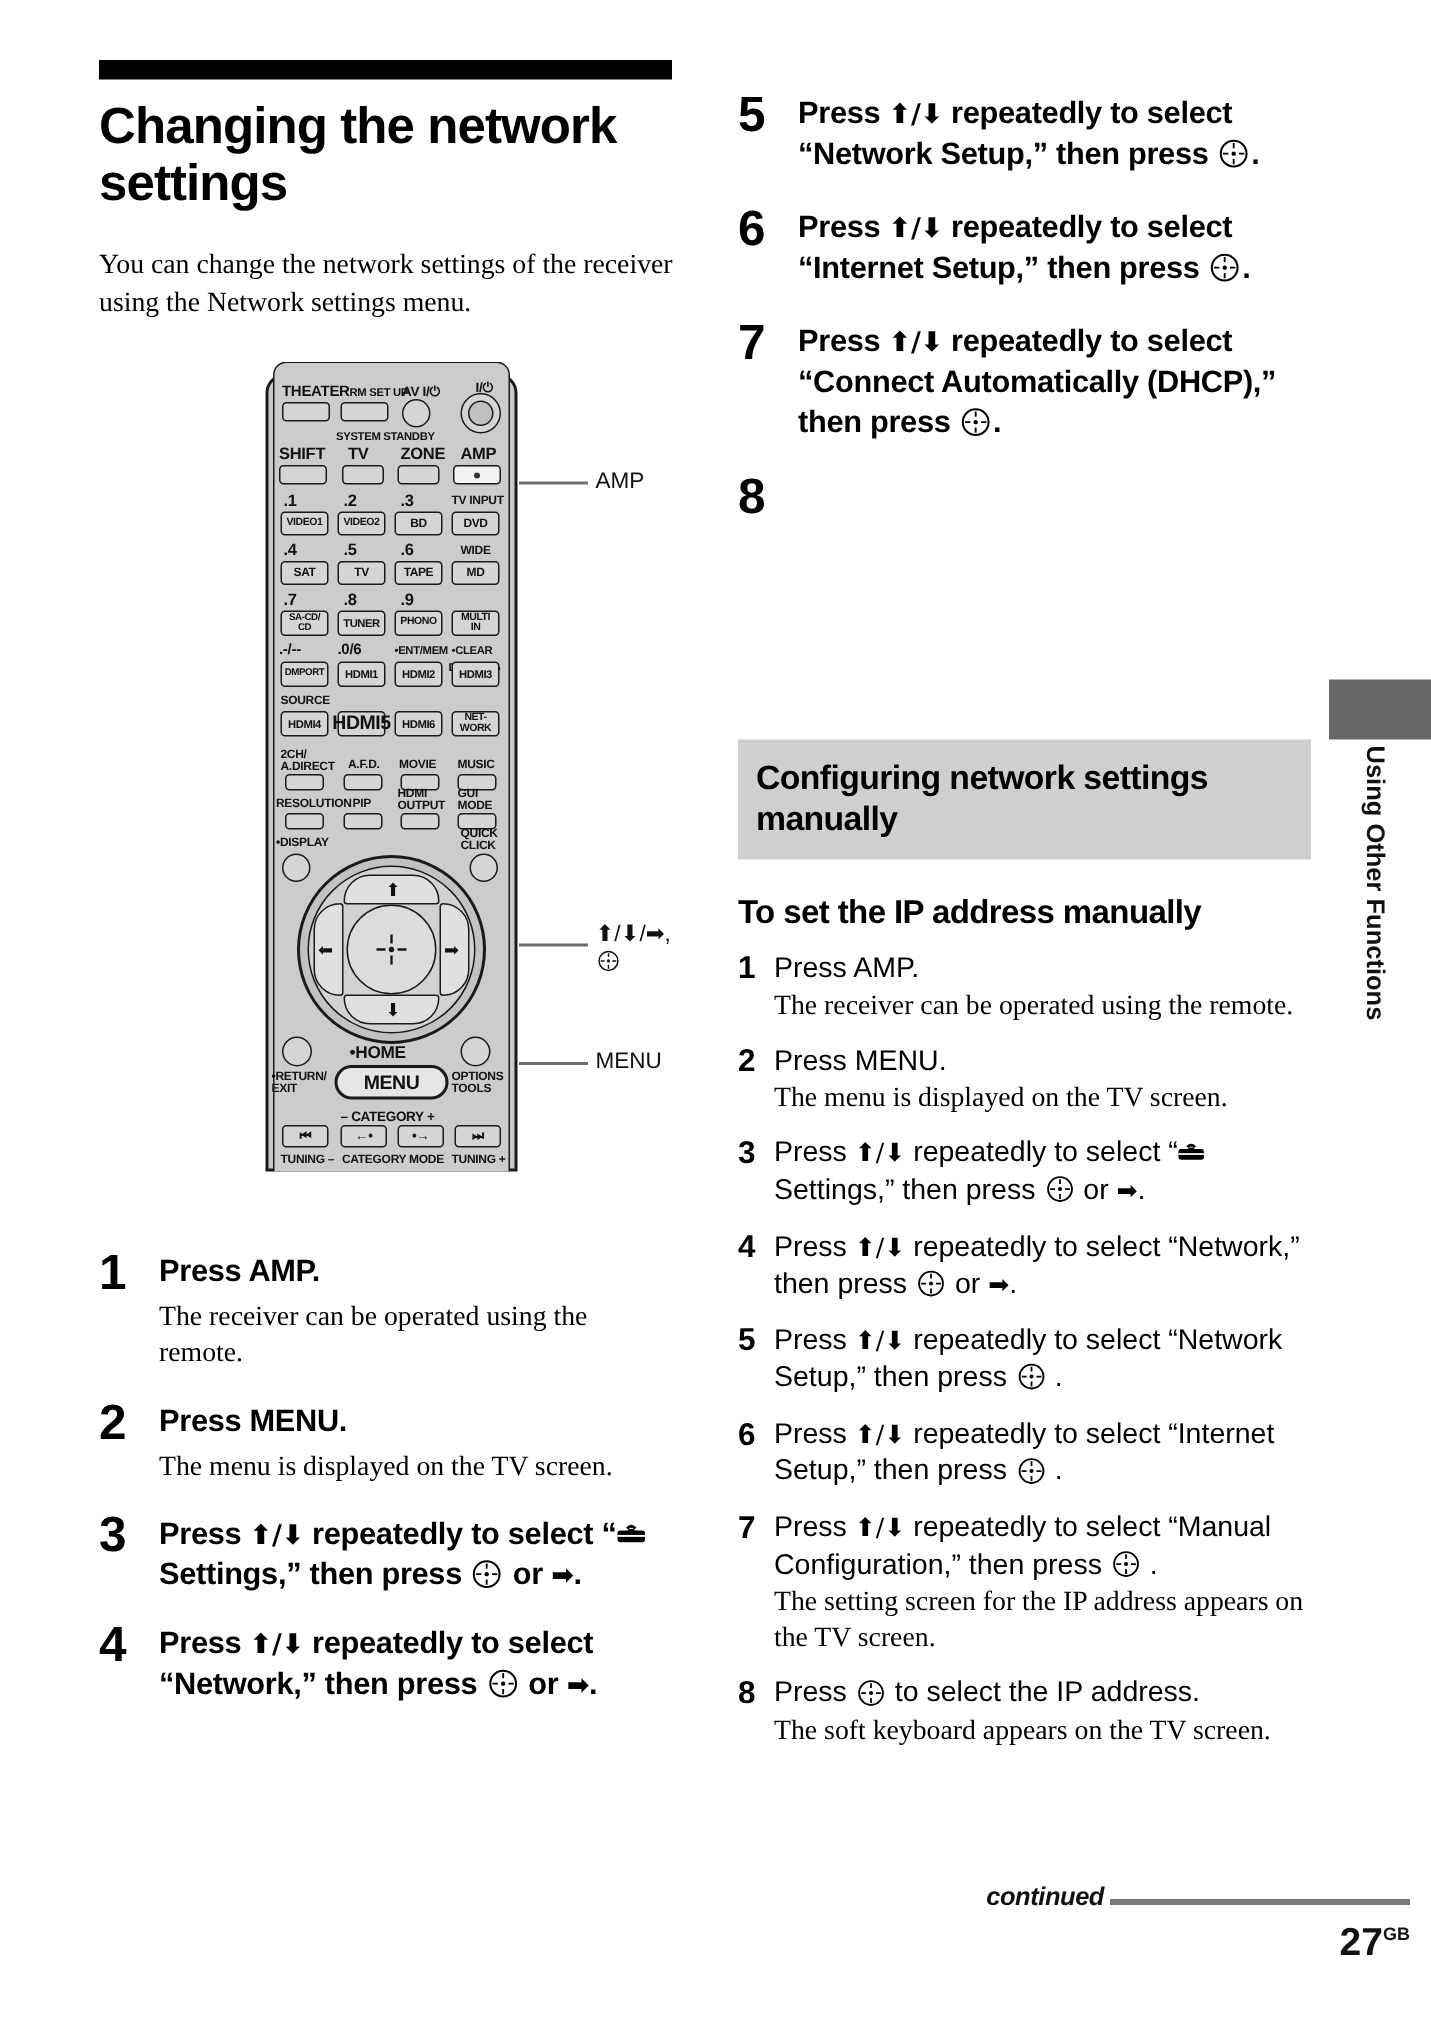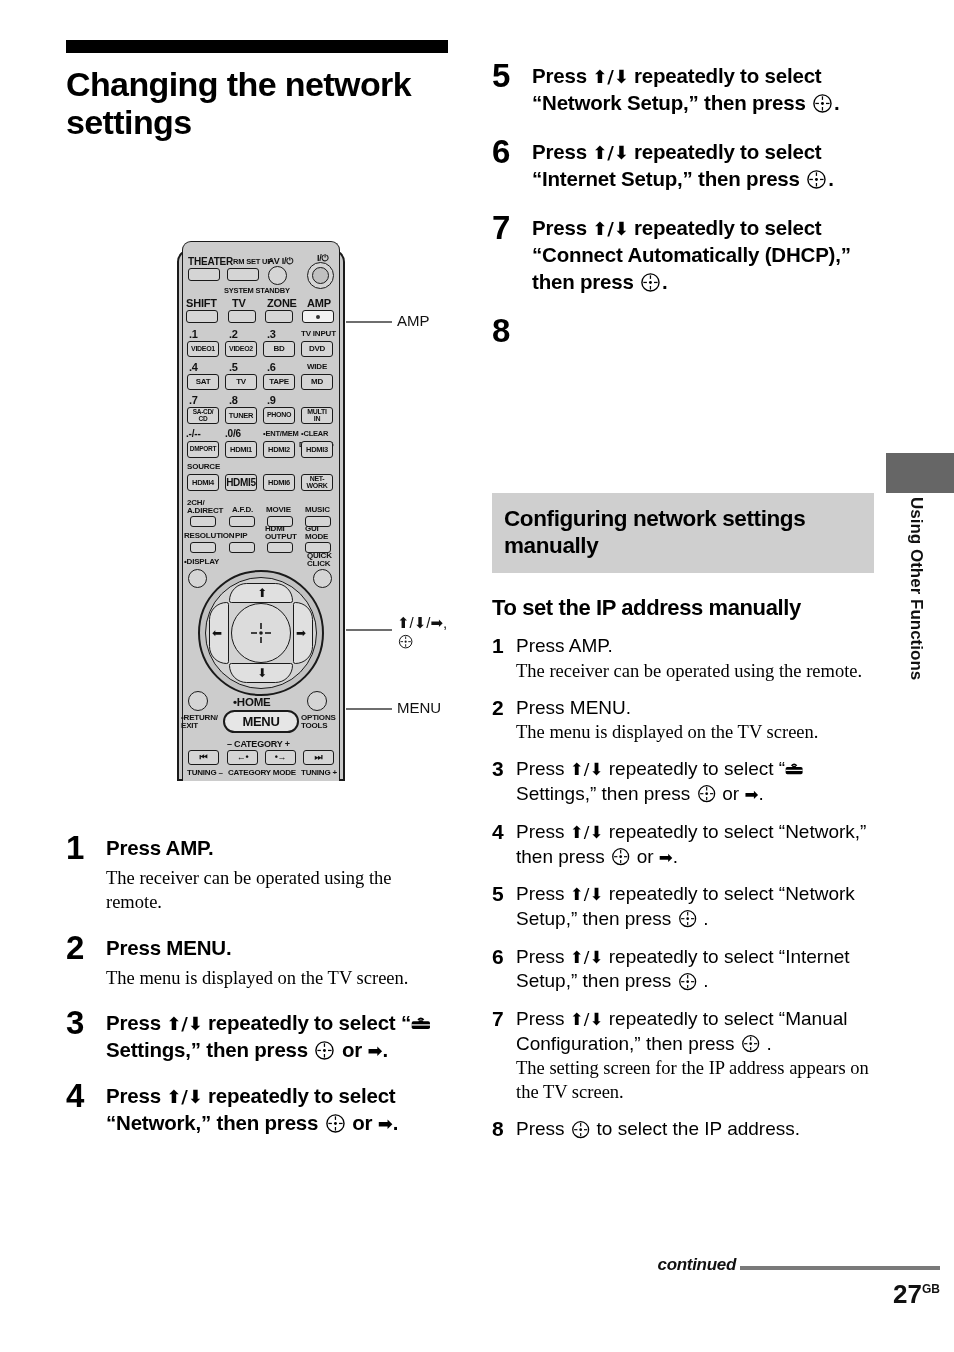--- a/index.html
+++ b/index.html
@@ -204,20 +204,21 @@
   .pageno sup { font-size:12px; font-weight:bold; vertical-align:super; }
 </style>
 </head>
 <body>
 
 <div class="page">
 
   <div class="col-left">
     <div class="title-rule"></div>
     <h1 class="page-title">Changing the network settings</h1>
+    <p class="intro">You can change the network settings of the receiver using the Network settings menu.</p>
   </div>
 
   <div class="figure">
     <div class="remote-wrap">
       <div class="remote-body"></div>
       <div class="remote-inner"></div>
 
       <div class="rlabel" style="left:11px;  top:21px; font-size:10px;">THEATER</div>
       <div class="rlabel" style="left:56px;  top:22px; font-size:7.5px;">RM SET UP</div>
       <div class="rlabel" style="left:91px;  top:21px; font-size:9px;">AV I/⏻</div>
@@ -276,21 +277,21 @@
       <div class="rlabel" style="left:48px; top:193px; font-size:10px;">.0/6</div>
       <div class="rlabel" style="left:86px; top:194px; font-size:7.5px;">•ENT/MEM</div>
       <div class="rlabel" style="left:124px;top:194px; font-size:7.5px;">•CLEAR</div>
       <div class="rbtn" style="left:10px; top:205px; width:32px; height:17px; font-size:6.5px;">DMPORT</div>
       <div class="rbtn" style="left:48px; top:205px; width:32px; height:17px; font-size:7.5px;">HDMI1</div>
       <div class="rbtn" style="left:86px; top:205px; width:32px; height:17px; font-size:7.5px;">HDMI2</div>
       <div class="rbtn" style="left:124px;top:205px; width:32px; height:17px; font-size:7.5px;">HDMI3</div>
 
       <div class="rlabel" style="left:10px; top:227px; font-size:8px;">SOURCE</div>
       <div class="rbtn" style="left:10px; top:238px; width:32px; height:17px; font-size:7.5px;">HDMI4</div>
-      <div class="rbtn" style="left:48px; top:238px; width:32px; height:17px; font-size:10px;">HDMI5</div>
+      <div class="rbtn" style="left:48px; top:238px; width:32px; height:17px; font-size:13px;">HDMI5</div>
       <div class="rbtn" style="left:86px; top:238px; width:32px; height:17px; font-size:7.5px;">HDMI6</div>
       <div class="rbtn" style="left:124px;top:238px; width:32px; height:17px; font-size:7px; white-space:pre-line;">NET-
 WORK</div>
 
       <div class="rlabel" style="left:10px; top:263px; font-size:8px; white-space:pre-line; line-height:1.05;">2CH/
 A.DIRECT</div>
       <div class="rlabel" style="left:55px; top:270px; font-size:8px;">A.F.D.</div>
       <div class="rlabel" style="left:89px; top:270px; font-size:8px;">MOVIE</div>
       <div class="rlabel" style="left:128px;top:270px; font-size:8px;">MUSIC</div>
       <div class="rbtn" style="left:13px; top:280px; width:26px; height:11px;"></div>
@@ -596,20 +597,21 @@
             <div class="instr">Press <span class="ico-enter"><svg viewBox="0 0 20 20">
                   <circle cx="10" cy="10" r="8.2" fill="none" stroke="#000" stroke-width="1.3"></circle>
                   <g stroke="#000" stroke-width="1.2">
                     <line x1="3.2" y1="10" x2="6.6" y2="10"></line>
                     <line x1="13.4" y1="10" x2="16.8" y2="10"></line>
                     <line x1="10" y1="3.2" x2="10" y2="6.6"></line>
                     <line x1="10" y1="13.4" x2="10" y2="16.8"></line>
                   </g>
                   <circle cx="10" cy="10" r="1.4" fill="#000"></circle>
                 </svg></span> to select the IP address.</div>
+            <div class="desc">The soft keyboard appears on the TV screen.</div>
           </div>
         </div>
       </div>
   </div>
 
   <div class="side-tab-block"></div>
   <div class="side-tab-text">Using Other Functions</div>
 
   <div class="footer">
     <div class="cont">continued</div>

